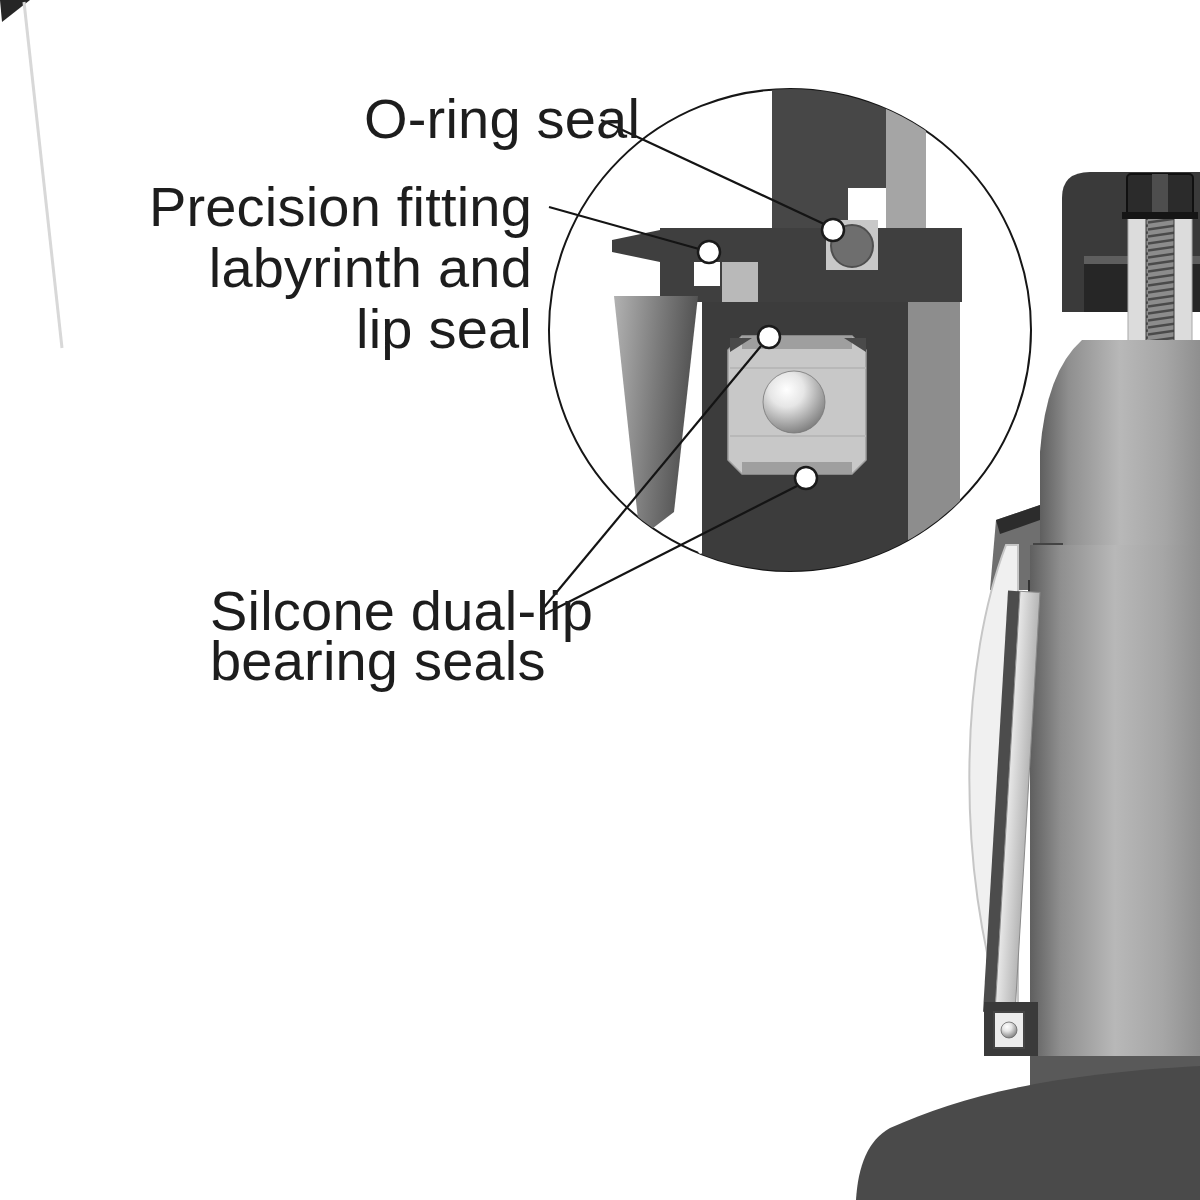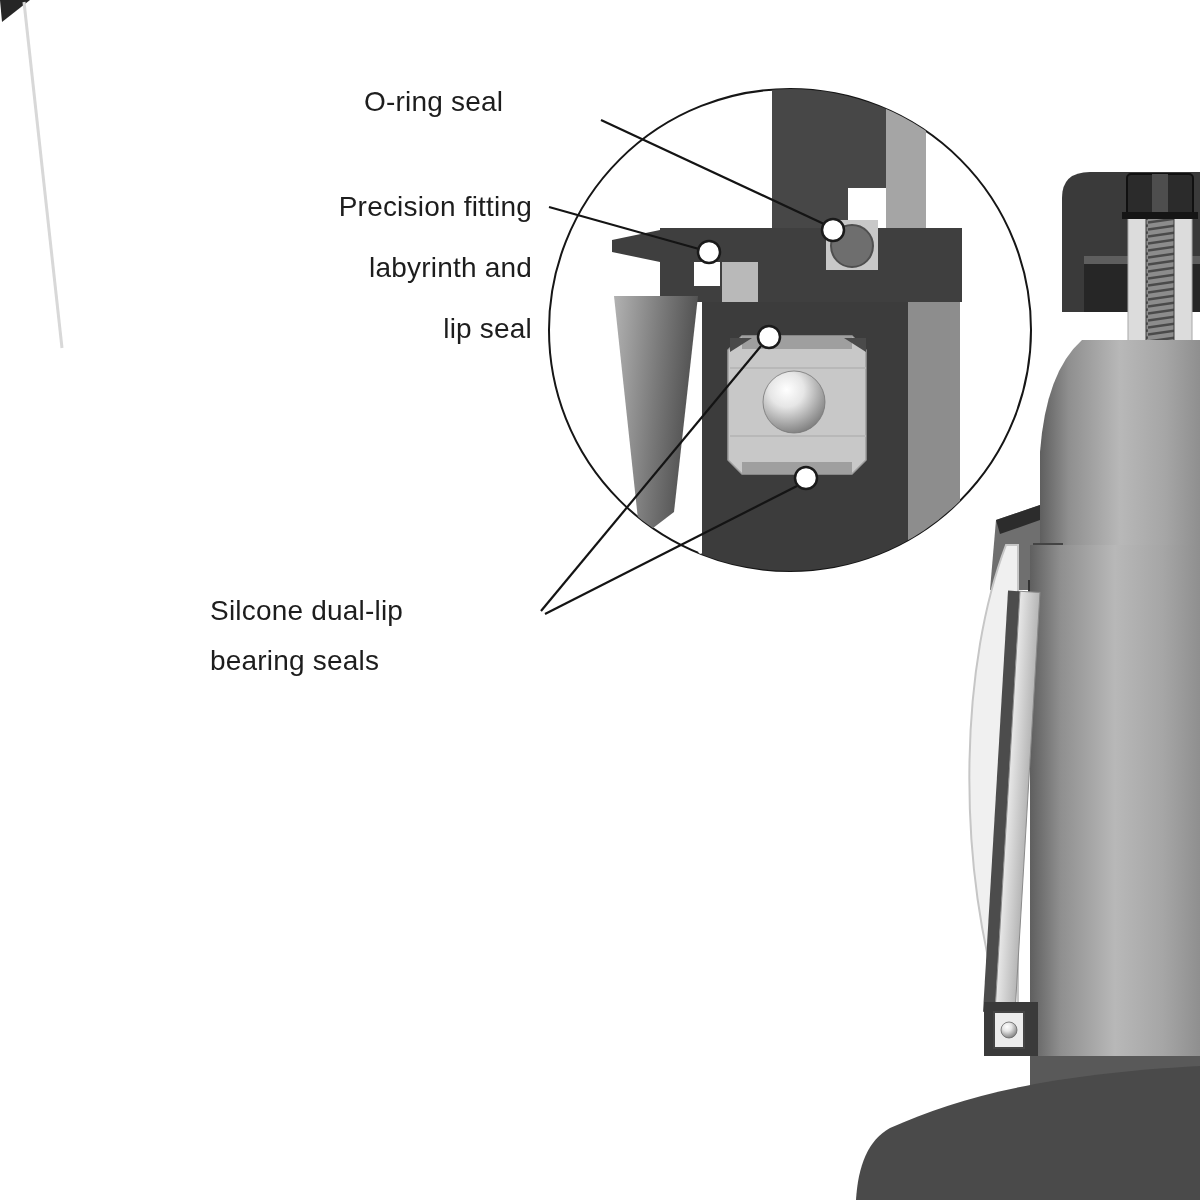--- a/index.html
+++ b/index.html
@@ -7,21 +7,21 @@
     position:relative;
     width:1200px;height:1200px;
     background:#ffffff;
     overflow:hidden;
     font-family:"Liberation Sans", sans-serif;
   }
   svg{position:absolute;left:0;top:0;}
   .label{
     position:absolute;
     color:#1d1d1d;
-    font-size:28px;
+    font-size:56px;
     font-weight:400;
     letter-spacing:0.2px;
     white-space:nowrap;
   }
   .label-oring{left:364px;top:86px;}
   .label-precision{left:140px;top:176px;width:392px;text-align:right;line-height:61px;white-space:normal;}
   .label-silicone{left:210px;top:586px;line-height:50px;}
 </style>
 </head>
 <body>

